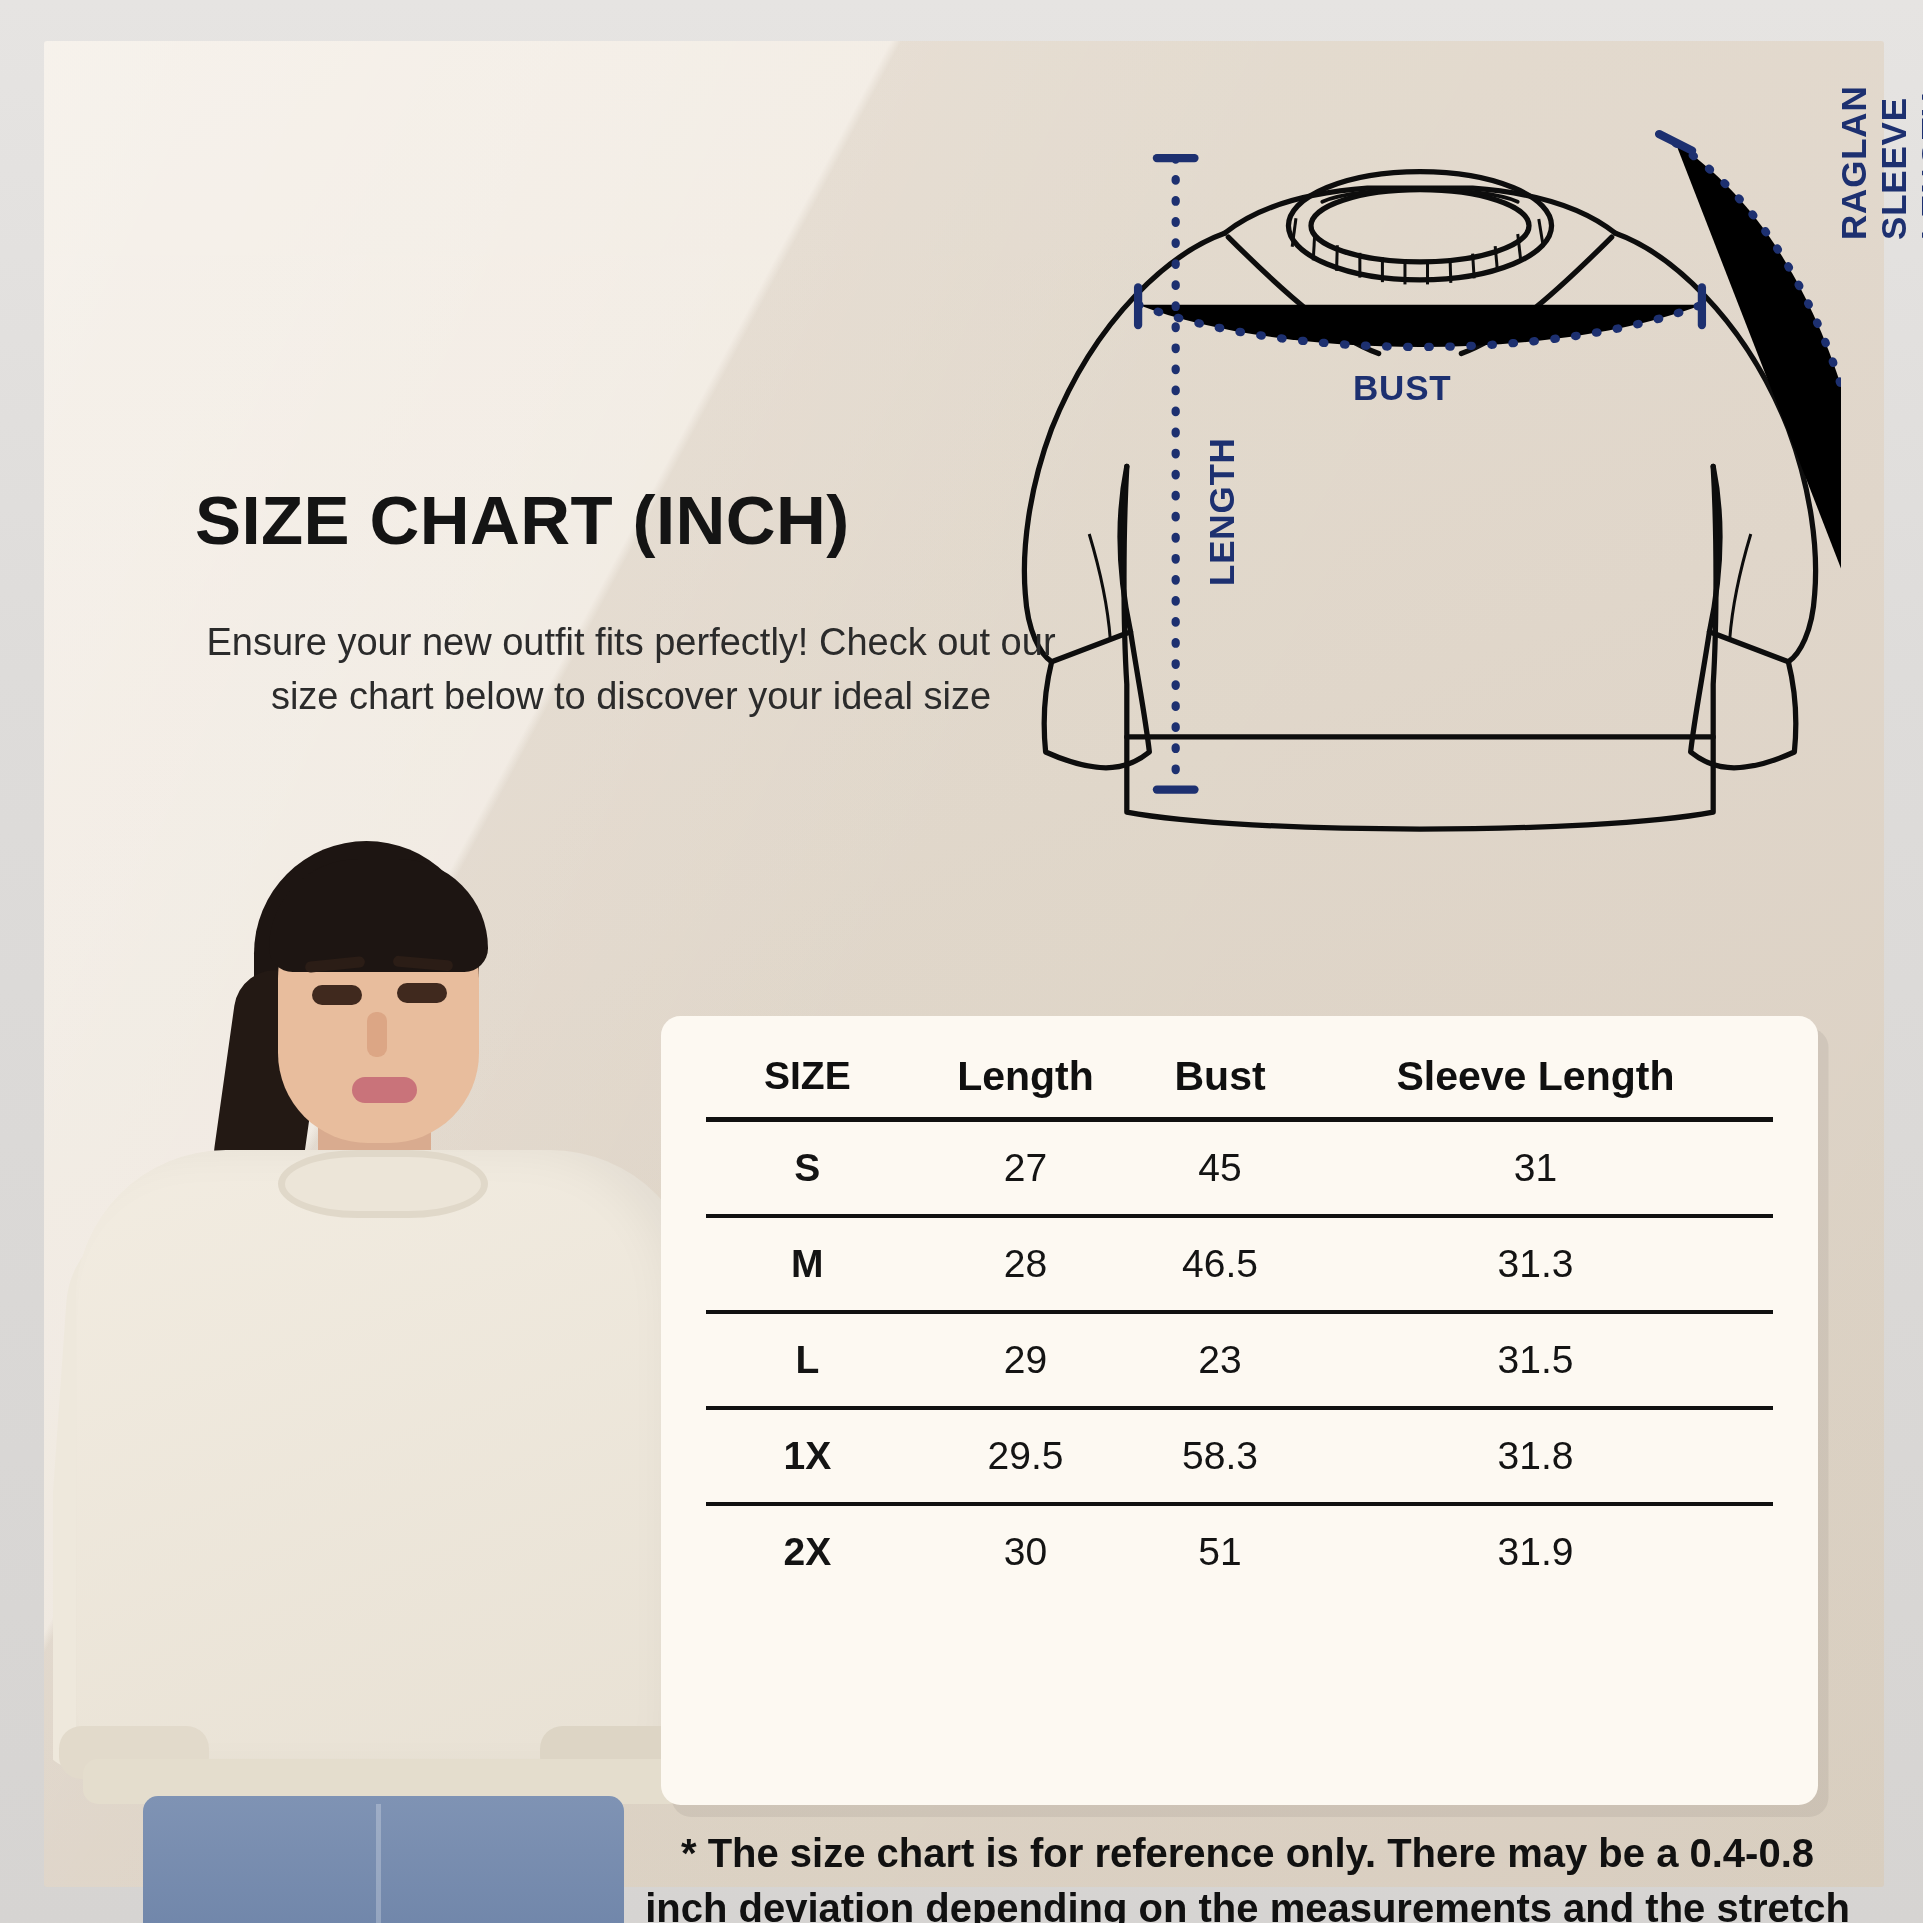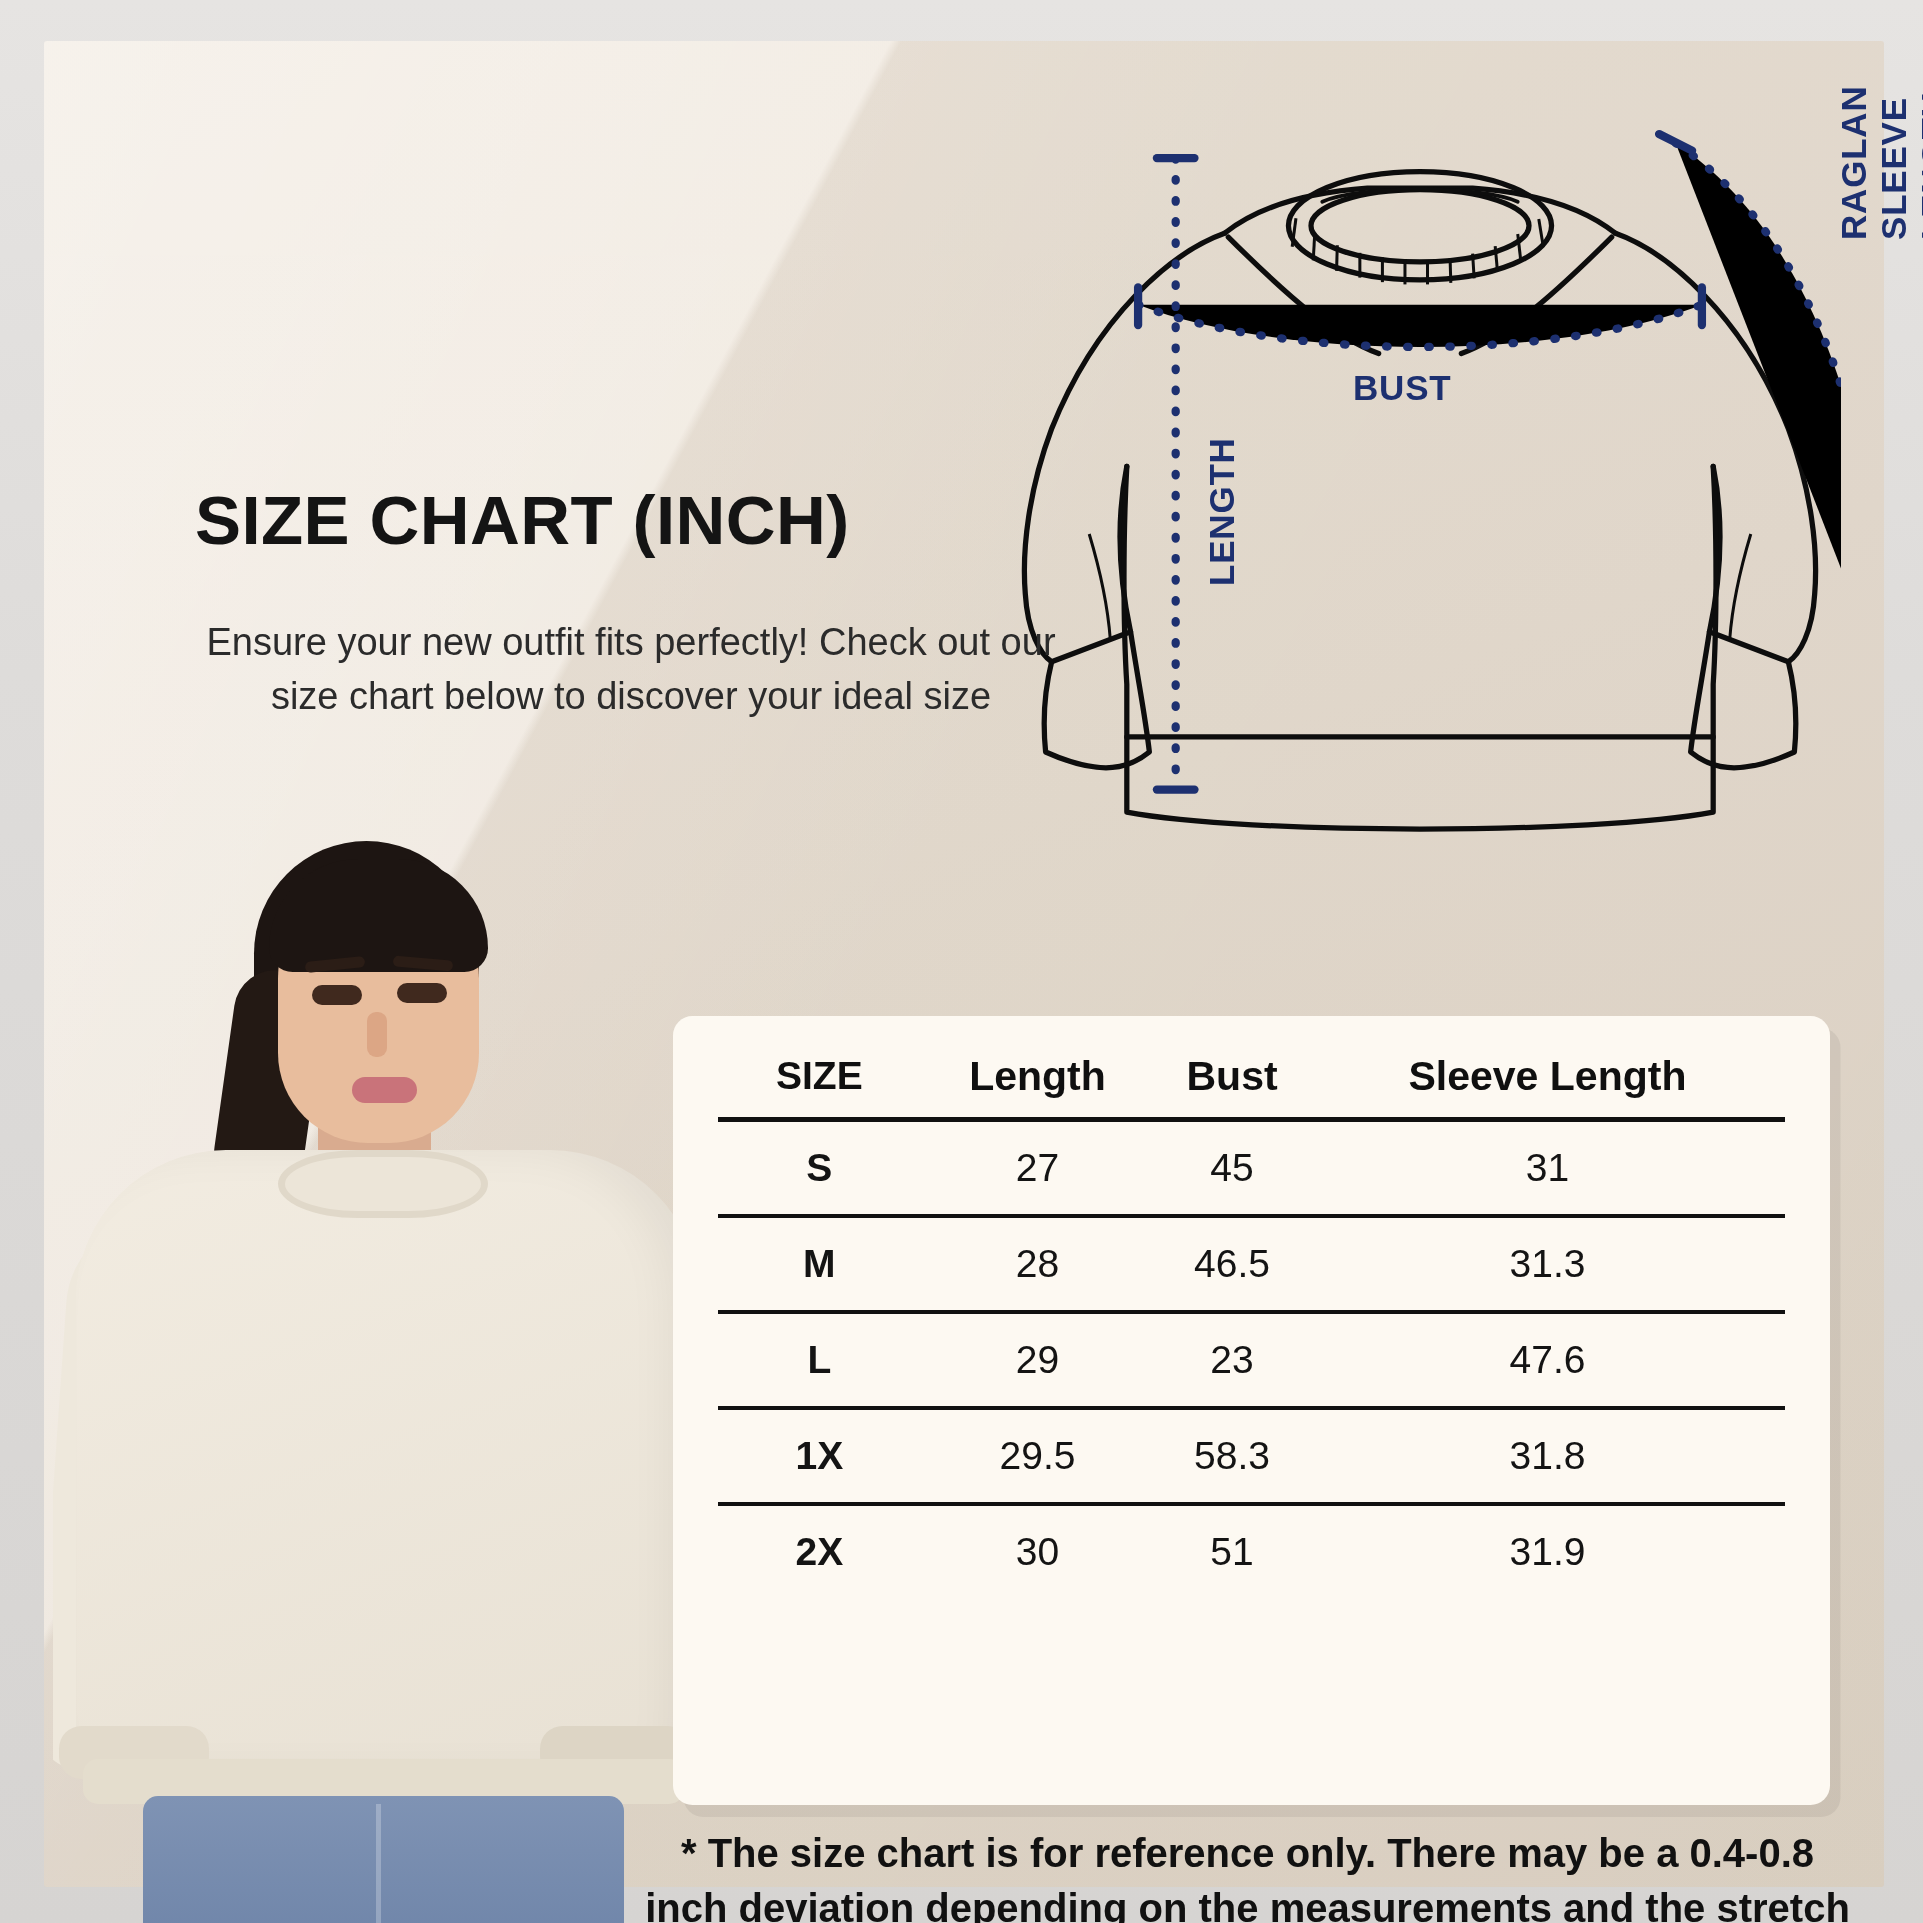--- a/index.html
+++ b/index.html
@@ -172,21 +172,20 @@
   
   .table-card {
     position: absolute;
     left: 661px; top: 1016px;
     width: 1157px; height: 789px;
     background: #fdf9f2;
     border-radius: 19.5px;
     box-shadow: 10.5px 12px 0 rgba(0,0,0,0.06);
     z-index: 6;
     padding: 27px 45px;
-    margin-left: 12px;
   }
   table { width: 100%; border-collapse: collapse; }
   th {
     font-size: 41px; font-weight: bold; color: #101010;
     padding: 10.5px 0 19.5px 0; text-align: center;
     line-height:1.08;
   }
   th.size-col { width: 19%; font-size:39px; }
   td {
     font-size: 39px; color: #141414; text-align: center;
@@ -329,21 +328,21 @@
         <tr>
           <td class="size-cell">M</td>
           <td>28</td>
           <td>46.5</td>
           <td>31.3</td>
         </tr>
         <tr>
           <td class="size-cell">L</td>
           <td>29</td>
           <td>23</td>
-          <td>47.6</td>
+          <td>31.5</td>
         </tr>
         <tr>
           <td class="size-cell">1X</td>
           <td>29.5</td>
           <td>58.3</td>
           <td>31.8</td>
         </tr>
         <tr>
           <td class="size-cell">2X</td>
           <td>30</td>

